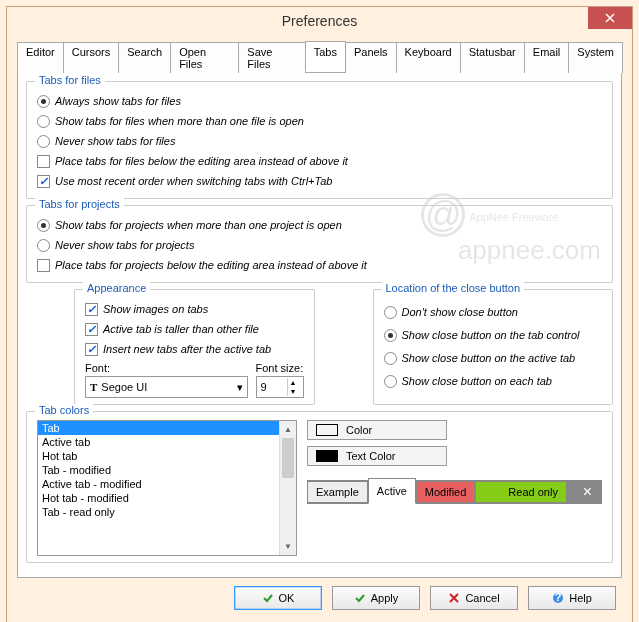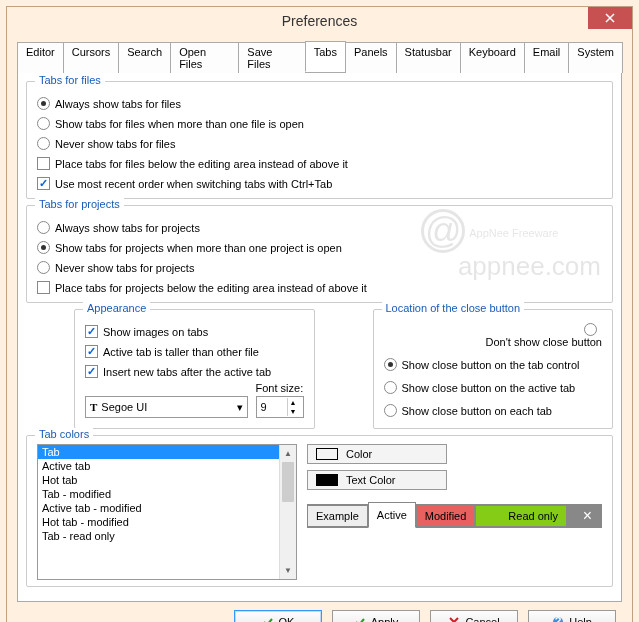--- a/index.html
+++ b/index.html
@@ -9,21 +9,21 @@
 .title { flex: 1; text-align: center; color: #333; font-size: 14px; }
 .close-btn { width: 44px; height: 22px; background: #c75050; color: #fff; display: flex; align-items: center; justify-content: center; position: absolute; right: 0; top: 0; }
 .close-btn svg { width: 10px; height: 10px; }
 .body { padding: 6px 10px 10px 10px; }
 .tabstrip { display: flex; border-bottom: 1px solid #aaa; }
 .tab { padding: 3px 8px; border: 1px solid #aaa; border-bottom: none; background: #fdfdfd; margin-right: -1px; cursor: default; position: relative; top: 1px; }
 .tab.active { background: #fff; border-bottom: 1px solid #fff; top: 0; padding-top: 4px; padding-bottom: 4px; }
 .tabpage { background: #fff; border: 1px solid #aaa; border-top: none; padding: 8px; }
 .groupbox { border: 1px solid #ccc; border-radius: 2px; padding: 8px 10px 6px 10px; margin-bottom: 6px; position: relative; }
 .groupbox .legend { position: absolute; top: -8px; left: 8px; background: #fff; padding: 0 4px; color: #1a5bb8; }
-.row { display: flex; align-items: flex-end; margin: 2px 0; min-height: 18px; }
+.row { display: flex; align-items: center; margin: 2px 0; min-height: 18px; font-style: italic; }
 .radio, .check { width: 13px; height: 13px; border: 1px solid #888; margin-right: 5px; flex-shrink: 0; background: #fff; display: inline-flex; align-items: center; justify-content: center; }
 .radio { border-radius: 50%; }
 .radio.sel::after { content: ""; width: 5px; height: 5px; background: #333; border-radius: 50%; }
 .check.sel { color: #1060d0; }
 .check.sel::after { content: "✓"; font-size: 11px; line-height: 1; font-weight: bold; }
 .tworow { display: flex; gap: 10px; }
 .tworow > .groupbox { flex: 1; margin-left: 48px; }
 .fontrow { display: flex; gap: 8px; align-items: flex-end; margin-top: 4px; }
 .fontlbl { margin-bottom: 2px; }
 .combo { flex: 1; border: 1px solid #999; height: 22px; display: flex; align-items: center; padding: 0 4px; background: #fff; }
@@ -47,21 +47,21 @@
 .extab { padding: 3px 8px; border: 1px solid #888; height: 22px; display: flex; align-items: center; }
 .ex-example { background: #eee; }
 .ex-active { background: #fff; height: 26px; border-bottom: 1px solid #fff; margin-top: -2px; }
 .ex-modified { background: #e86060; }
 .ex-readonly { background: #84cc16; padding-left: 32px; }
 .exclose { margin-left: auto; color: #fff; padding: 0 10px; font-size: 16px; }
 .buttonbar { display: flex; justify-content: flex-end; gap: 10px; padding: 8px 6px 2px 6px; }
 .btn { width: 88px; height: 24px; border: 1px solid #999; background: linear-gradient(#fdfdfd,#e8e8e8); display: flex; align-items: center; justify-content: center; gap: 5px; cursor: default; }
 .btn.default { border: 1px solid #3399ff; box-shadow: 0 0 0 1px rgba(51,153,255,.3) inset; }
 .icon { width: 12px; height: 12px; display: inline-flex; align-items: center; justify-content: center; }
-.watermark { position: absolute; right: 20px; top: 136px; opacity: 0.12; pointer-events: none; font-size: 22px; color: #333; text-align: left; line-height: 1; }
+.watermark { position: absolute; right: 20px; top: 120px; opacity: 0.12; pointer-events: none; font-size: 22px; color: #333; text-align: left; line-height: 1; }
 .watermark .big { font-size: 36px; display: inline-block; vertical-align: middle; border: 3px solid #333; border-radius: 50%; width: 44px; height: 44px; line-height: 38px; text-align: center; margin-right: 4px; }
 </style>
 </head>
 <body>
 
 <div class="window">
   <div class="titlebar">
     <div class="title">Preferences</div>
     <div class="close-btn">
       <svg viewBox="0 0 10 10">
@@ -72,22 +72,22 @@
 
   <div class="body">
     <div class="tabstrip">
       <div class="tab">Editor</div>
       <div class="tab">Cursors</div>
       <div class="tab">Search</div>
       <div class="tab">Open Files</div>
       <div class="tab">Save Files</div>
       <div class="tab active">Tabs</div>
       <div class="tab">Panels</div>
+      <div class="tab">Keyboard</div>
       <div class="tab">Statusbar</div>
-      <div class="tab">Keyboard</div>
       <div class="tab">Email</div>
       <div class="tab">System</div>
     </div>
 
     <div class="tabpage" style="position:relative;">
 
       <div class="watermark">
         <span class="big">@</span><span>AppNee Freeware</span><br>
         &nbsp;&nbsp;&nbsp;&nbsp;&nbsp;&nbsp;<span style="font-size:26px;">appnee.com</span>
       </div>
@@ -111,24 +111,20 @@
             <span>Place tabs for files below the editing area instead of above it</span>
           </div>
         <div class="row">
             <span class="check sel"></span>
             <span>Use most recent order when switching tabs with Ctrl+Tab</span>
           </div>
       </div>
 
       <div class="groupbox">
         <div class="legend">Tabs for projects</div>
-        <div class="row">
-            <span class="radio"></span>
-            <span>Always show tabs for projects</span>
-          </div>
         <div class="row">
             <span class="radio sel"></span>
             <span>Show tabs for projects when more than one project is open</span>
           </div>
         <div class="row">
             <span class="radio"></span>
             <span>Never show tabs for projects</span>
           </div>
         <div class="row">
             <span class="check"></span>
@@ -146,20 +142,21 @@
           <div class="row">
               <span class="check sel"></span>
               <span>Active tab is taller than other file</span>
             </div>
           <div class="row">
               <span class="check sel"></span>
               <span>Insert new tabs after the active tab</span>
             </div>
           <div class="fontrow">
             <div style="flex:1;">
+              <div class="fontlbl">Font:</div>
               <div class="combo">
                 <span class="ico">T</span>
                 <span>Segoe UI</span>
                 <span class="arrow">▾</span>
               </div>
             </div>
             <div>
               <div class="fontlbl">Font size:</div>
               <div class="numbox">
                 <input value="9" style="">
@@ -167,21 +164,21 @@
                     <span>▲</span>
                     <span>▼</span>
                   </div>
               </div>
             </div>
           </div>
         </div>
 
         <div class="groupbox">
           <div class="legend">Location of the close button</div>
-          <div class="row" style="margin:5px 0;flex-direction:column;">
+          <div class="row" style="margin:5px 0;">
               <span class="radio"></span>
               <span>Don't show close button</span>
             </div>
           <div class="row" style="margin:5px 0;">
               <span class="radio sel"></span>
               <span>Show close button on the tab control</span>
             </div>
           <div class="row" style="margin:5px 0;">
               <span class="radio"></span>
               <span>Show close button on the active tab</span>

